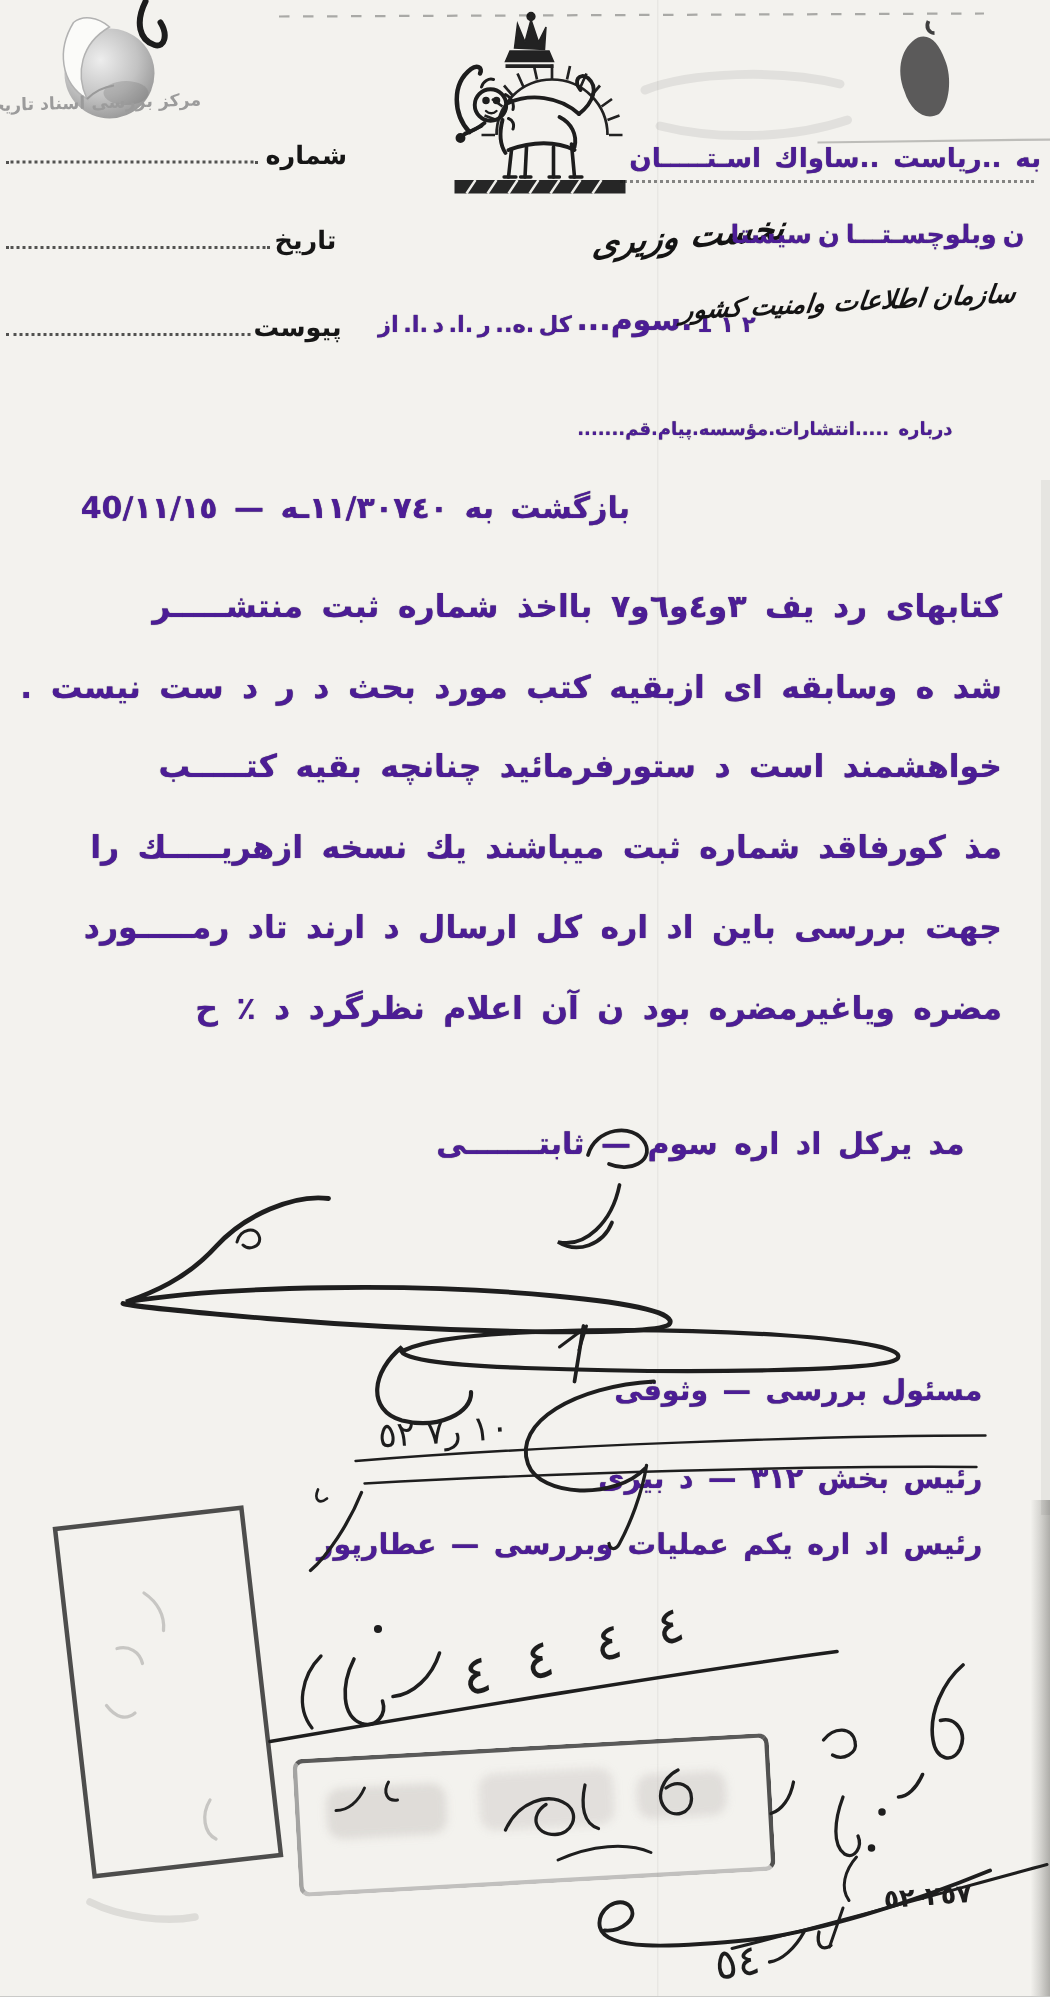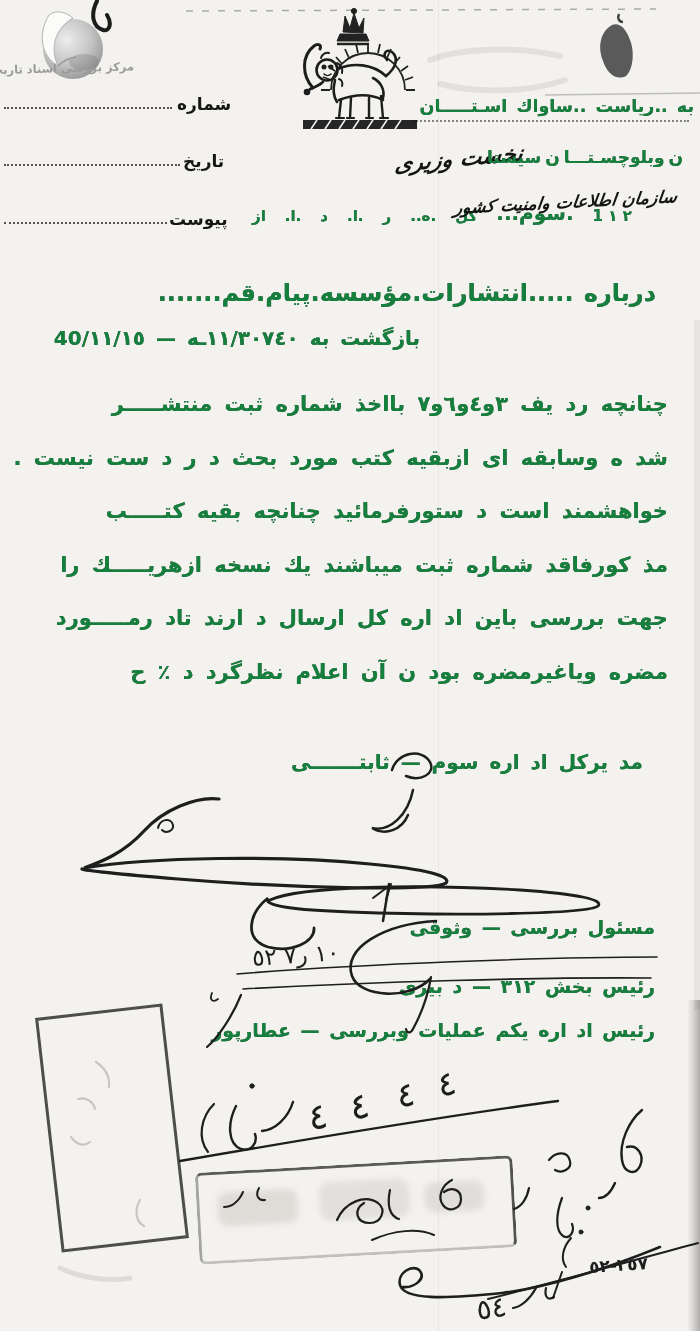--- a/index.html
+++ b/index.html
@@ -3,21 +3,21 @@
 <meta charset="utf-8">
 <style>
   html,body{margin:0;padding:0;}
   body{background:#888;}
   #page{
     position:relative; width:700px; height:1331px; margin:0 auto;
     background:#f3f2ee; overflow:hidden;
     font-family:"DejaVu Sans", sans-serif; color:#161616;
   }
   .abs{position:absolute;}
-  .typed{font-weight:700; color:#15803d; text-shadow:0 0 .6px rgba(0,0,0,.65); white-space:nowrap;}
+  .typed{font-weight:700; color:#4c1d95; text-shadow:0 0 .6px rgba(0,0,0,.65); white-space:nowrap;}
   .rtl{direction:rtl; unicode-bidi:isolate;}
   .ltrflex{direction:ltr; display:flex; align-items:flex-end; white-space:nowrap;}
   .bo{direction:ltr; unicode-bidi:bidi-override; white-space:nowrap;}
   .ornate{font-weight:700; font-style:italic; white-space:nowrap; color:#141414;}
   .dotline{border-bottom:2.5px dotted rgba(20,20,20,.72); height:0;}
   .label{font-weight:700; font-size:17px; white-space:nowrap;}
   .stampbox{border-style:solid; background:transparent;}
   .hw{color:#1d1d1d; white-space:nowrap;}
   .fold{width:1px; background:rgba(0,0,0,.045); top:0; height:1331px;}
   svg{display:block;}
@@ -90,38 +90,38 @@
   <div class="abs typed rtl" style="right:6px;top:96px;font-size:17.5px;word-spacing:3px;">به ..ریاست ..ساواك اسـتـــــان</div>
 
   <div class="abs ornate" style="left:396px;top:146px;font-size:22px;transform:skewX(-12deg) rotate(-5deg);">نخست وزیری</div>
   <div class="abs ltrflex" style="left:487px;top:147px;gap:4px;">
     <span class="typed rtl" style="font-size:17px;">سیستا</span>
     <span class="typed rtl" style="font-size:17px;">ن</span>
     <span class="typed rtl" style="font-size:17px;">وبلوچسـتـــا</span>
     <span class="typed rtl" style="font-size:17px;">ن</span>
   </div>
 
-  <div class="abs ltrflex" style="left:252px;top:201px;gap:19px;">
+  <div class="abs ltrflex" style="left:252px;top:201px;gap:3px;">
     <span class="typed rtl" style="font-size:15px;">از</span>
     <span class="typed rtl" style="font-size:15px;">.ا.</span>
     <span class="typed rtl" style="font-size:15px;">د</span>
     <span class="typed rtl" style="font-size:15px;">.ا.</span>
     <span class="typed rtl" style="font-size:15px;">ر</span>
     <span class="typed rtl" style="font-size:15px;">.ه..</span>
     <span class="typed rtl" style="font-size:15px;">کل</span>
     <span class="typed rtl" style="font-size:20px;">.سوم...</span>
     <span class="typed rtl" style="font-size:15px;">٢ ١ 1</span>
   </div>
   <div class="abs ornate" style="left:455px;top:192px;font-size:17px;transform:skewX(-10deg) rotate(-3deg);">سازمان اطلاعات وامنیت کشور</div>
 
-  <div class="abs typed rtl" style="right:44px;top:279px;font-size:24px;word-spacing:2px;">درباره .....انتشارات.مؤسسه.پیام.قم.......</div>
+  <div class="abs typed rtl" style="right:65px;top:279px;font-size:12px;word-spacing:2px;">درباره .....انتشارات.مؤسسه.پیام.قم.......</div>
   <div class="abs typed rtl" style="right:280px;top:326px;font-size:20px;word-spacing:4px;">بازگشت به ١١/٣٠٧٤٠ـه — 40/١١/١٥</div>
 
   <div class="abs rtl" style="left:22px;right:32px;top:378px;text-align:right;">
-    <div class="typed" style="font-size:21px;line-height:53.5px;word-spacing:5px;letter-spacing:.5px;">چنانچه رد یف ٣و٤و٦و٧ بااخذ شماره ثبت منتشـــــر</div>
+    <div class="typed" style="font-size:21px;line-height:53.5px;word-spacing:5px;letter-spacing:.5px;">کتابهای رد یف ٣و٤و٦و٧ بااخذ شماره ثبت منتشـــــر</div>
     <div class="typed" style="font-size:21px;line-height:53.5px;word-spacing:5px;letter-spacing:.5px;padding-left:8px;">شد ه وسابقه ای ازبقیه کتب مورد بحث د ر د ست نیست .</div>
     <div class="typed" style="font-size:21px;line-height:53.5px;word-spacing:5px;letter-spacing:.5px;">خواهشمند است د ستورفرمائید چنانچه بقیه کتـــــب</div>
     <div class="typed" style="font-size:21px;line-height:53.5px;word-spacing:5px;letter-spacing:.5px;">مذ کورفاقد شماره ثبت میباشند یك نسخه ازهریـــــك را</div>
     <div class="typed" style="font-size:21px;line-height:53.5px;word-spacing:5px;letter-spacing:.5px;">جهت بررسی باین اد اره کل ارسال د ارند تاد رمـــــورد</div>
     <div class="typed" style="font-size:21px;line-height:53.5px;word-spacing:5px;letter-spacing:.5px;padding-left:30px;">مضره ویاغیرمضره بود ن آن اعلام نظرگرد د ٪ ح</div>
   </div>
 
   <div class="abs typed rtl" style="right:57px;top:750px;font-size:20px;word-spacing:4px;">مد یرکل اد اره سوم — ثابتـــــــی</div>
   <div class="abs typed rtl" style="right:45px;top:916px;font-size:19px;word-spacing:3px;">مسئول بررسی — وثوقی</div>
   <div class="abs hw bo" style="left:252px;top:942px;font-size:23px;transform:rotate(-4deg);">٥٢ ٧ر ١٠</div>

